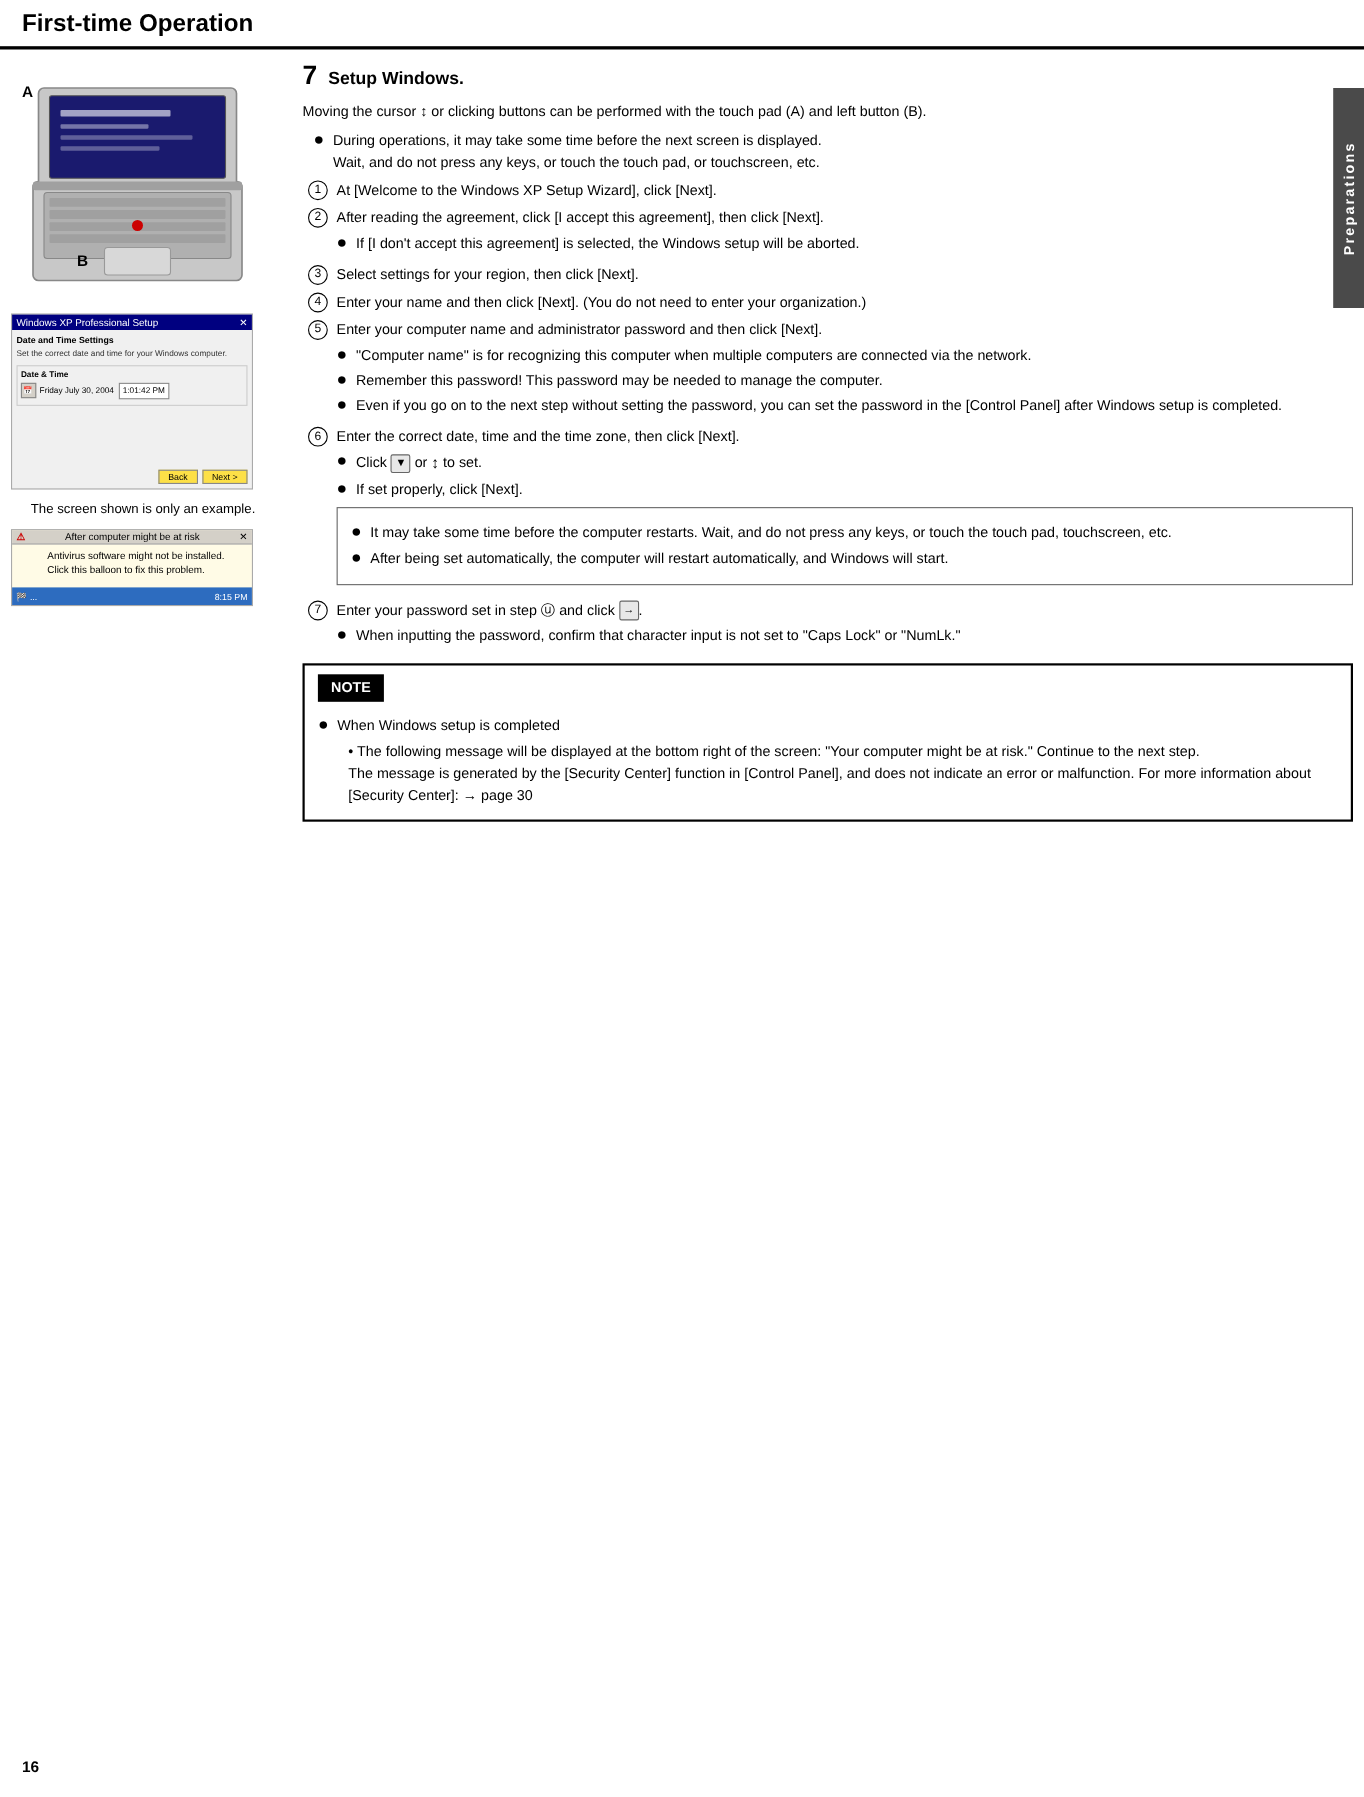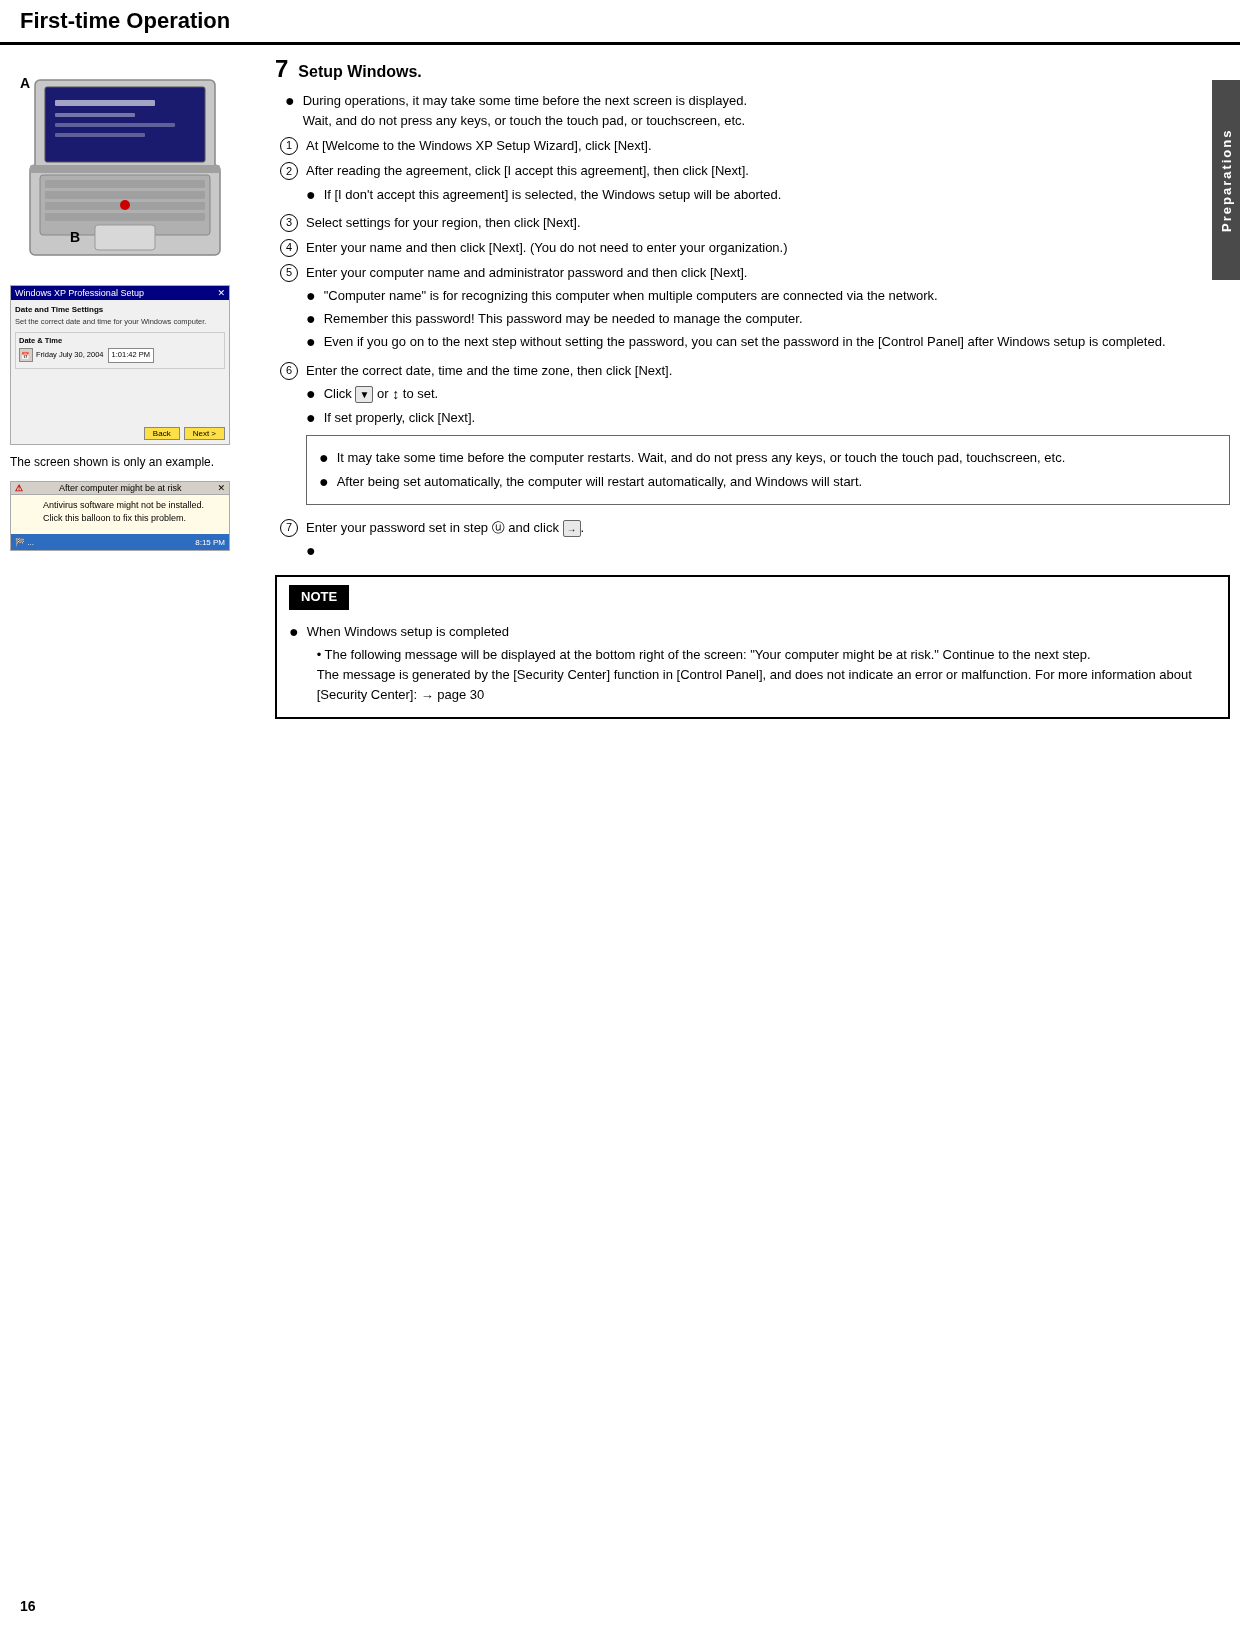--- a/index.html
+++ b/index.html
@@ -141,20 +141,21 @@
       background: #fde047;
       font-size: 8px;
       padding: 1px 8px;
       cursor: default;
     }
     
     .screen-note {
       font-size: 12px;
       margin-top: 8px;
       line-height: 1.5;
+      margin-left: 18px;
     }
     
     .notif-screenshot {
       width: 220px;
       height: 70px;
       border: 1px solid #aaa;
       background: #fffbe6;
       position: relative;
       margin-top: 10px;
       font-size: 9px;
@@ -410,20 +411,23 @@
 
       <div class="right-column">
 
         <div class="step-header">
           <span class="step-number">7</span>
           <span class="step-title">Setup Windows.</span>
         </div>
 
         <div class="step-body">
 
+          <div class="intro-text">
+            Moving the cursor ↕ or clicking buttons can be performed with the touch pad (A) and left button (B).
+          </div>
 
           <div class="bullet-item">
             <span class="bullet-dot">●</span>
             <span class="bullet-text">
               During operations, it may take some time before the next screen is displayed.<br>
               Wait, and do not press any keys, or touch the touch pad, or touchscreen, etc.
             </span>
           </div>
 
           <div class="numbered-item">
@@ -496,20 +500,21 @@
               </div>
             </span>
           </div>
 
           <div class="numbered-item">
             <span class="num-circle">7</span>
             <span class="num-text">
               Enter your password set in step ⓤ and click <span class="kbd-icon">→</span>.
               <div class="sub-bullet" style="margin-left:0;margin-top:3px;">
                 <span class="sub-bullet-dot">●</span>
+                <span>When inputting the password, confirm that character input is not set to "Caps Lock" or "NumLk."</span>
               </div>
             </span>
           </div>
 
           <div class="note-box">
             <div class="note-header">NOTE</div>
             <div class="bullet-item" style="padding-left:0;">
               <span class="bullet-dot">●</span>
               <span class="bullet-text">
                 When Windows setup is completed<br>

